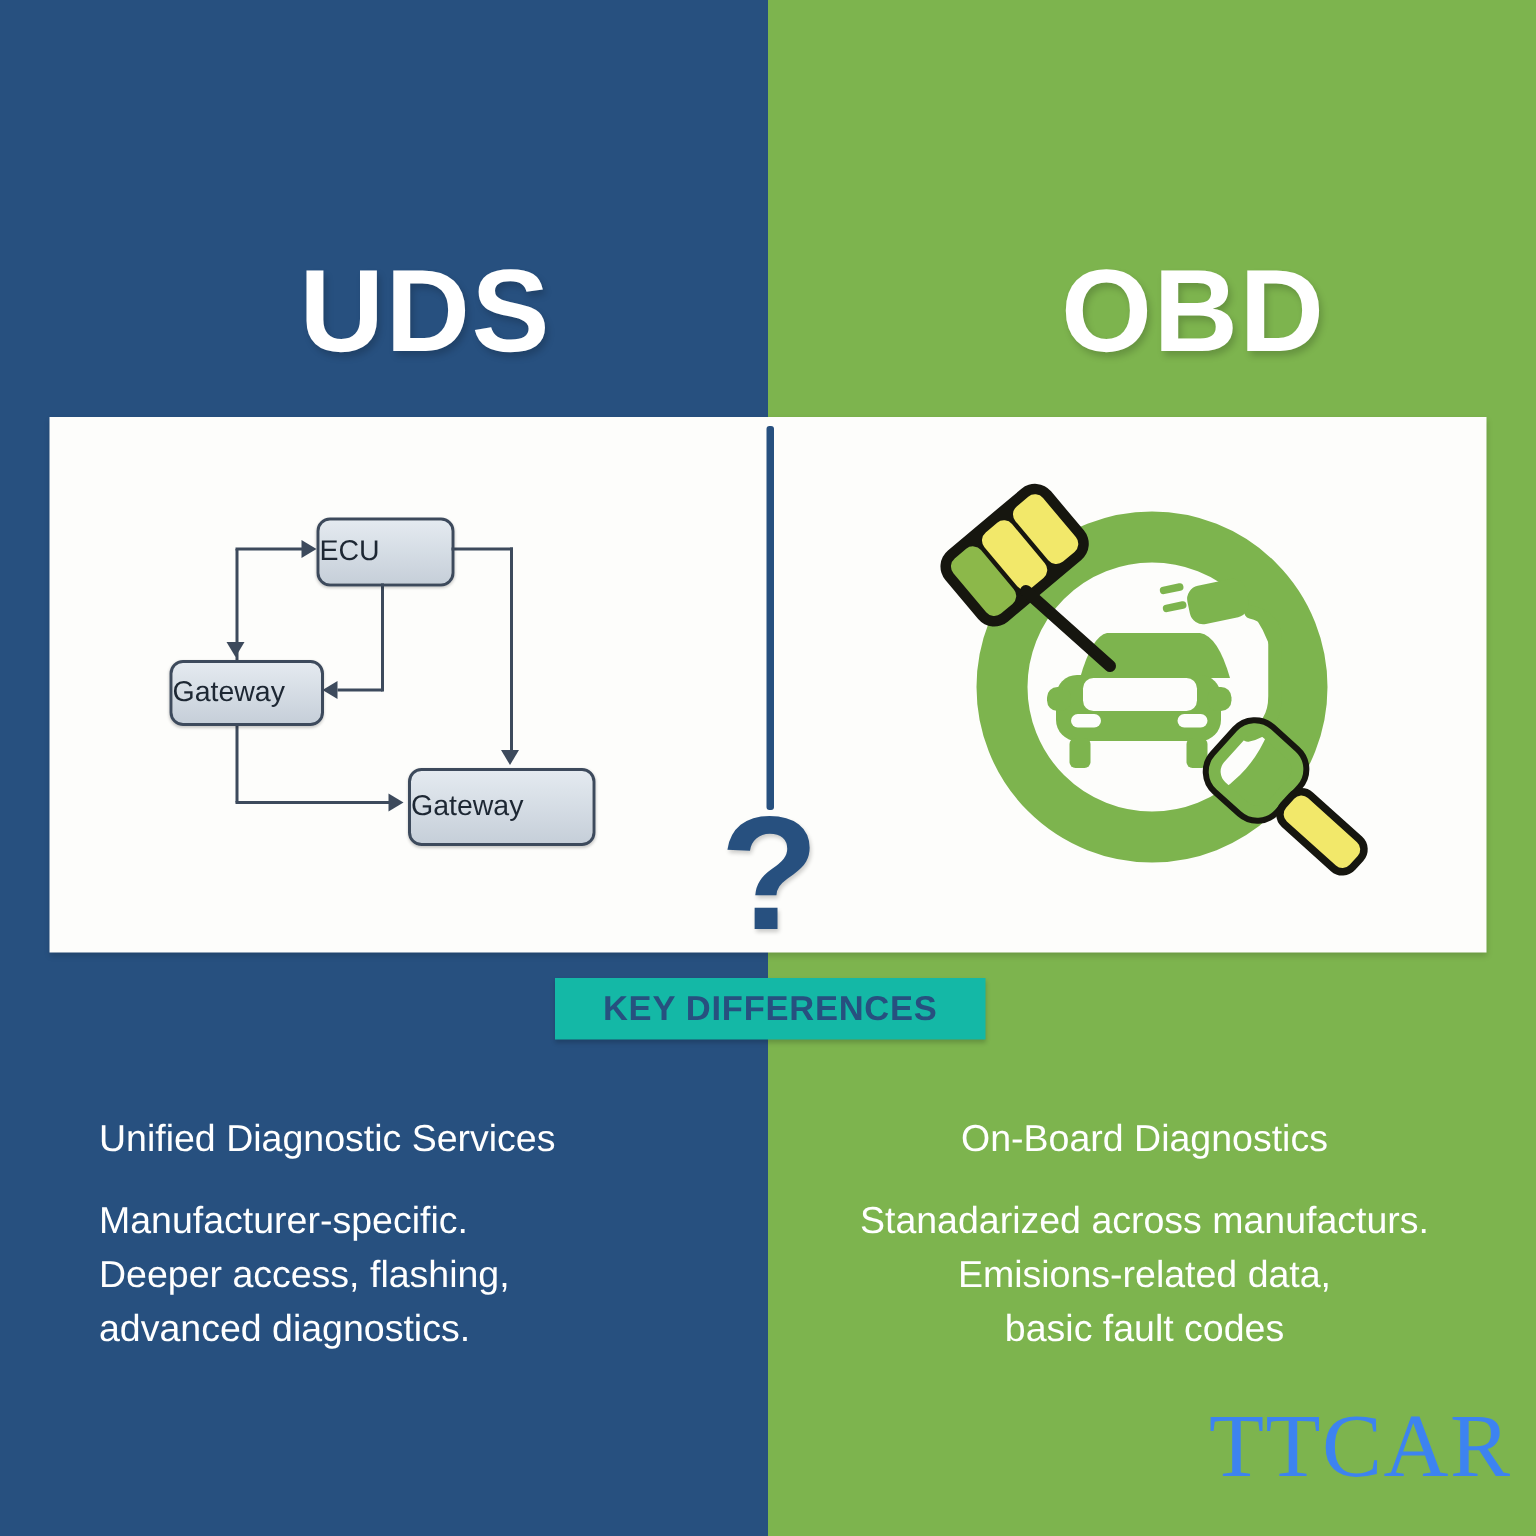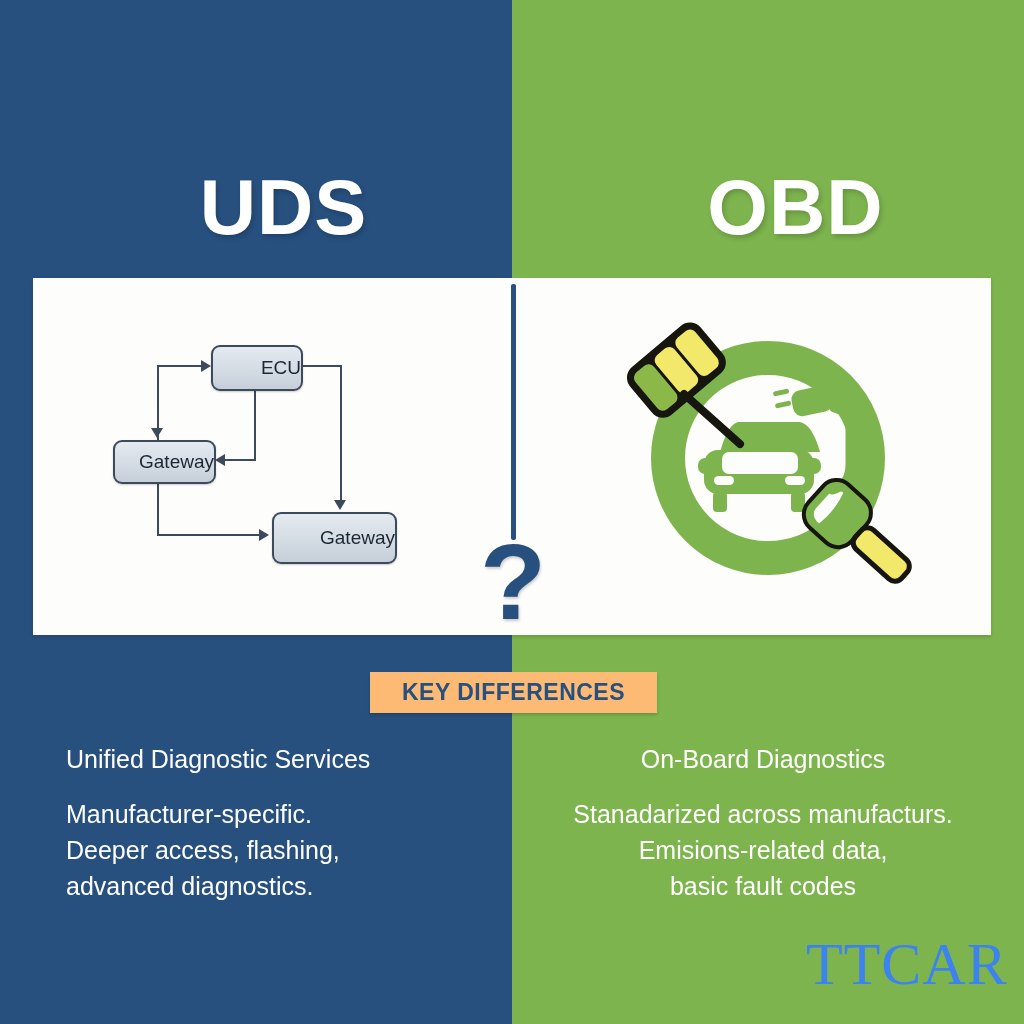--- a/index.html
+++ b/index.html
@@ -36,45 +36,44 @@
     position:absolute;left:478px;top:532px;width:70px;height:110px;
     color:#27507f;font-size:108px;font-weight:bold;line-height:100px;
     text-align:center;text-shadow:1px 2px 3px rgba(0,0,0,.20);
   }
 
   
   #flow{position:absolute;left:33px;top:278px;width:470px;height:357px;}
   .node{
     position:absolute;border:2px solid #3d4a5c;border-radius:9px;
     background:linear-gradient(180deg,#e4eaf0 0%,#c6cfd9 100%);
-    display:flex;align-items:center;justify-content:flex-end;
+    display:flex;align-items:center;justify-content:flex-start;
     color:#1d2733;font-size:19px;
     box-shadow:0 1px 2px rgba(0,0,0,.20);
   }
   #node-ecu{left:178px;top:67px;width:88px;height:42px;}
   #node-gw1{left:80px;top:162px;width:99px;height:40px;}
   #node-gw2{left:239px;top:234px;width:121px;height:48px;}
   .line{position:absolute;background:#3d4a5c;}
   .hline{height:2px;}
   .vline{width:2px;}
   .arrow{position:absolute;width:0;height:0;}
   .arrow.right{border-top:6px solid transparent;border-bottom:6px solid transparent;border-left:10px solid #3d4a5c;}
   .arrow.left{border-top:6px solid transparent;border-bottom:6px solid transparent;border-right:10px solid #3d4a5c;}
   .arrow.down{border-left:6px solid transparent;border-right:6px solid transparent;border-top:10px solid #3d4a5c;}
 
   
   #obd-icon{position:absolute;left:600px;top:310px;width:330px;height:290px;}
 
   
   #kd-badge{
     position:absolute;left:370px;top:652px;width:287px;height:41px;
-    background:#fdba74;display:flex;align-items:center;justify-content:center;
+    background:#14b8a6;display:flex;align-items:center;justify-content:center;
     color:#27507f;font-size:23px;font-weight:bold;letter-spacing:.5px;
     box-shadow:0 2px 3px rgba(0,0,0,.18);
-    margin-top:20px;
   }
 
   
   .btext{position:absolute;color:#ffffff;}
   .btext .title{font-size:25px;margin-bottom:22px;}
   .btext .body{font-size:25px;line-height:36px;}
   #text-left{left:66px;top:745px;width:400px;text-align:left;}
   #text-right{left:548px;top:745px;width:430px;text-align:center;}
   #text-right .title{text-align:center;}
 

